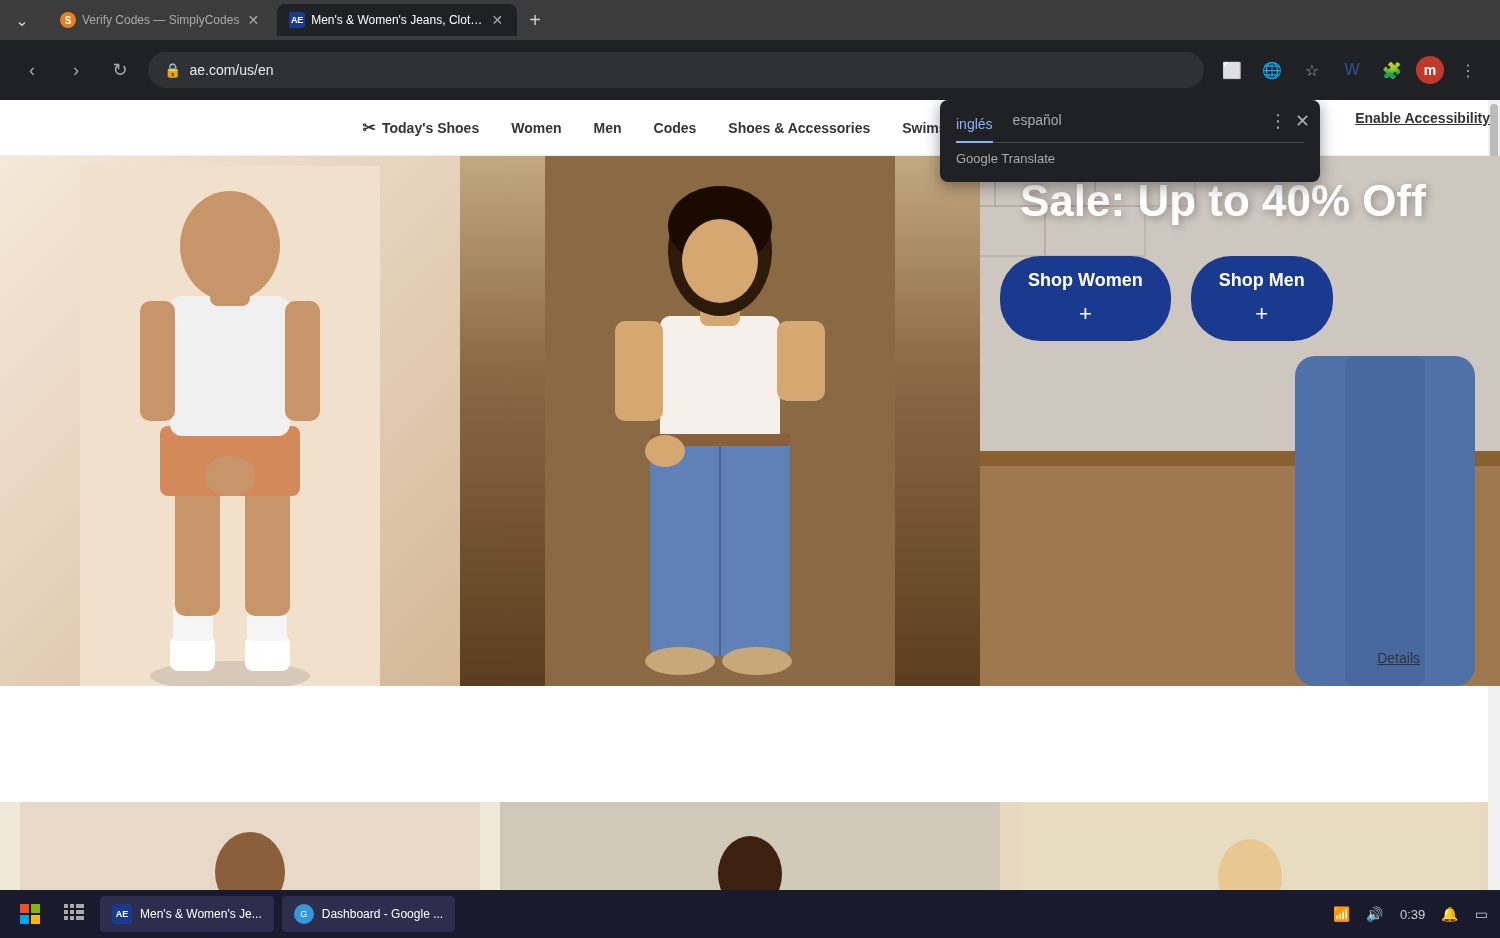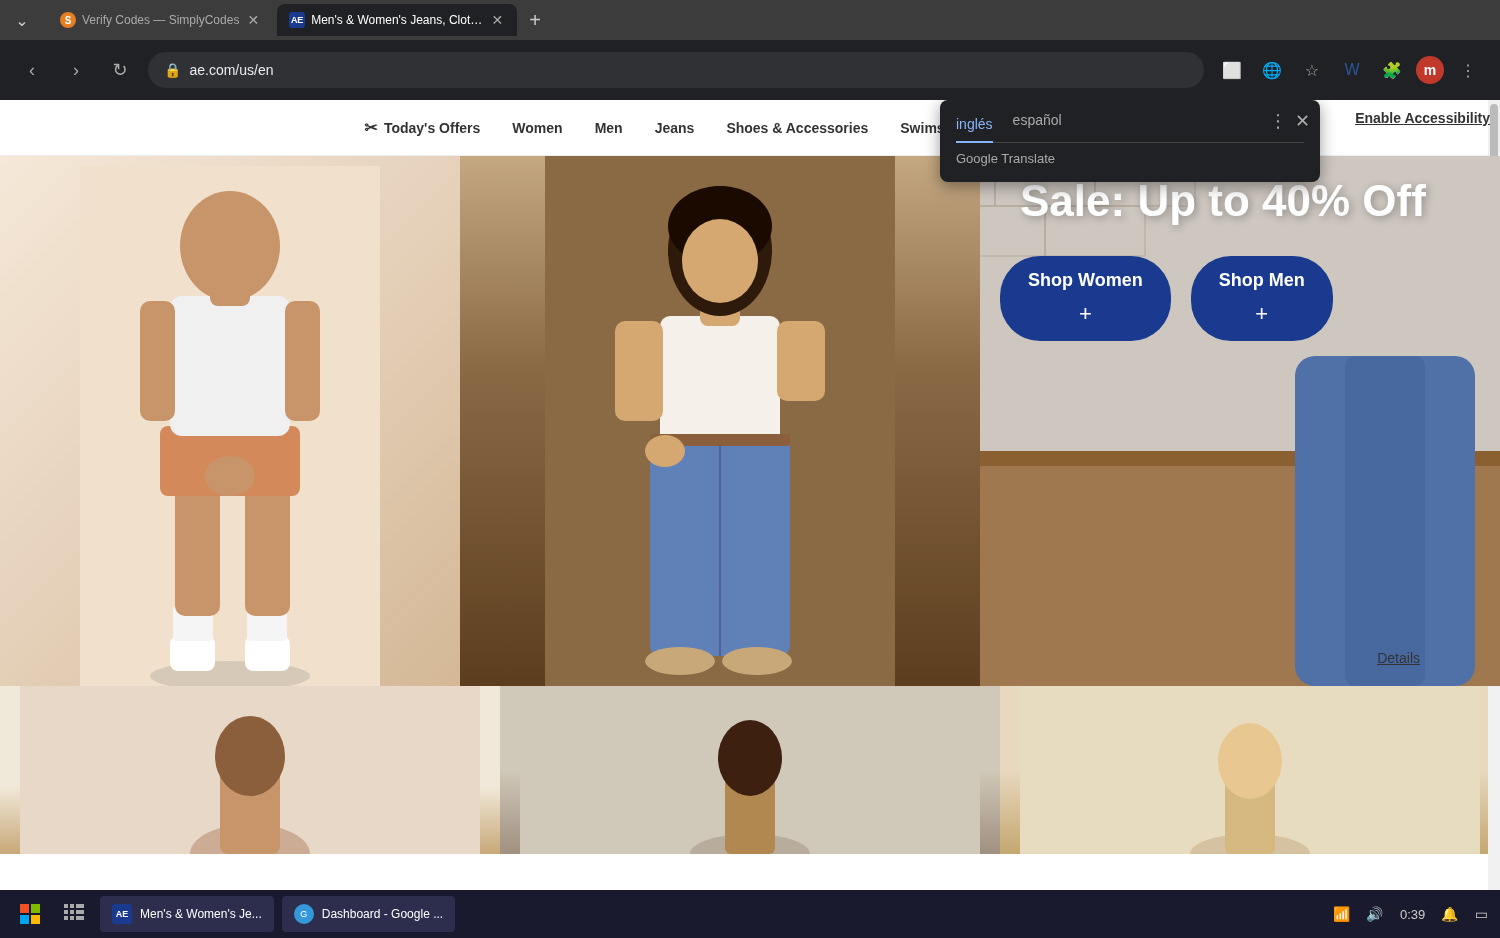--- a/index.html
+++ b/index.html
@@ -201,21 +201,21 @@
     }
     .nav-item.offers {
       display: flex; align-items: center; gap: 6px;
     }
     .scissors-icon { font-size: 16px; }
 
     
     .hero-banner {
       position: relative;
       width: 100%;
-      height: 530px;
+      height: 646px;
       overflow: hidden;
       display: flex;
     }
 
     
     .hero-left {
       width: 460px;
       height: 530px;
       background: linear-gradient(135deg, #f5e8d8 0%, #e8d5c0 40%, #d4b896 100%);
       position: relative;
@@ -442,25 +442,25 @@
     <div class="translate-tabs">
       <button class="translate-tab active">inglés</button>
       <button class="translate-tab">español</button>
     </div>
     <div class="translate-footer">Google Translate</div>
   </div>
 
   <nav class="main-nav">
     <div class="nav-item offers">
       <span class="scissors-icon">✂</span>
-      <span>Today's Offers</span>
+      <span>Today's Shoes</span>
     </div>
     <div class="nav-item">Women</div>
     <div class="nav-item">Men</div>
-    <div class="nav-item">Jeans</div>
+    <div class="nav-item">Codes</div>
     <div class="nav-item">Shoes &amp; Accessories</div>
     <div class="nav-item">Swimsuits</div>
     <div class="nav-item">Aerie</div>
     <div class="nav-item">Clearance</div>
   </nav>
 
   <div class="hero-banner">
 
     <div class="hero-left">
       <svg width="300" height="520" viewBox="0 0 300 520">

